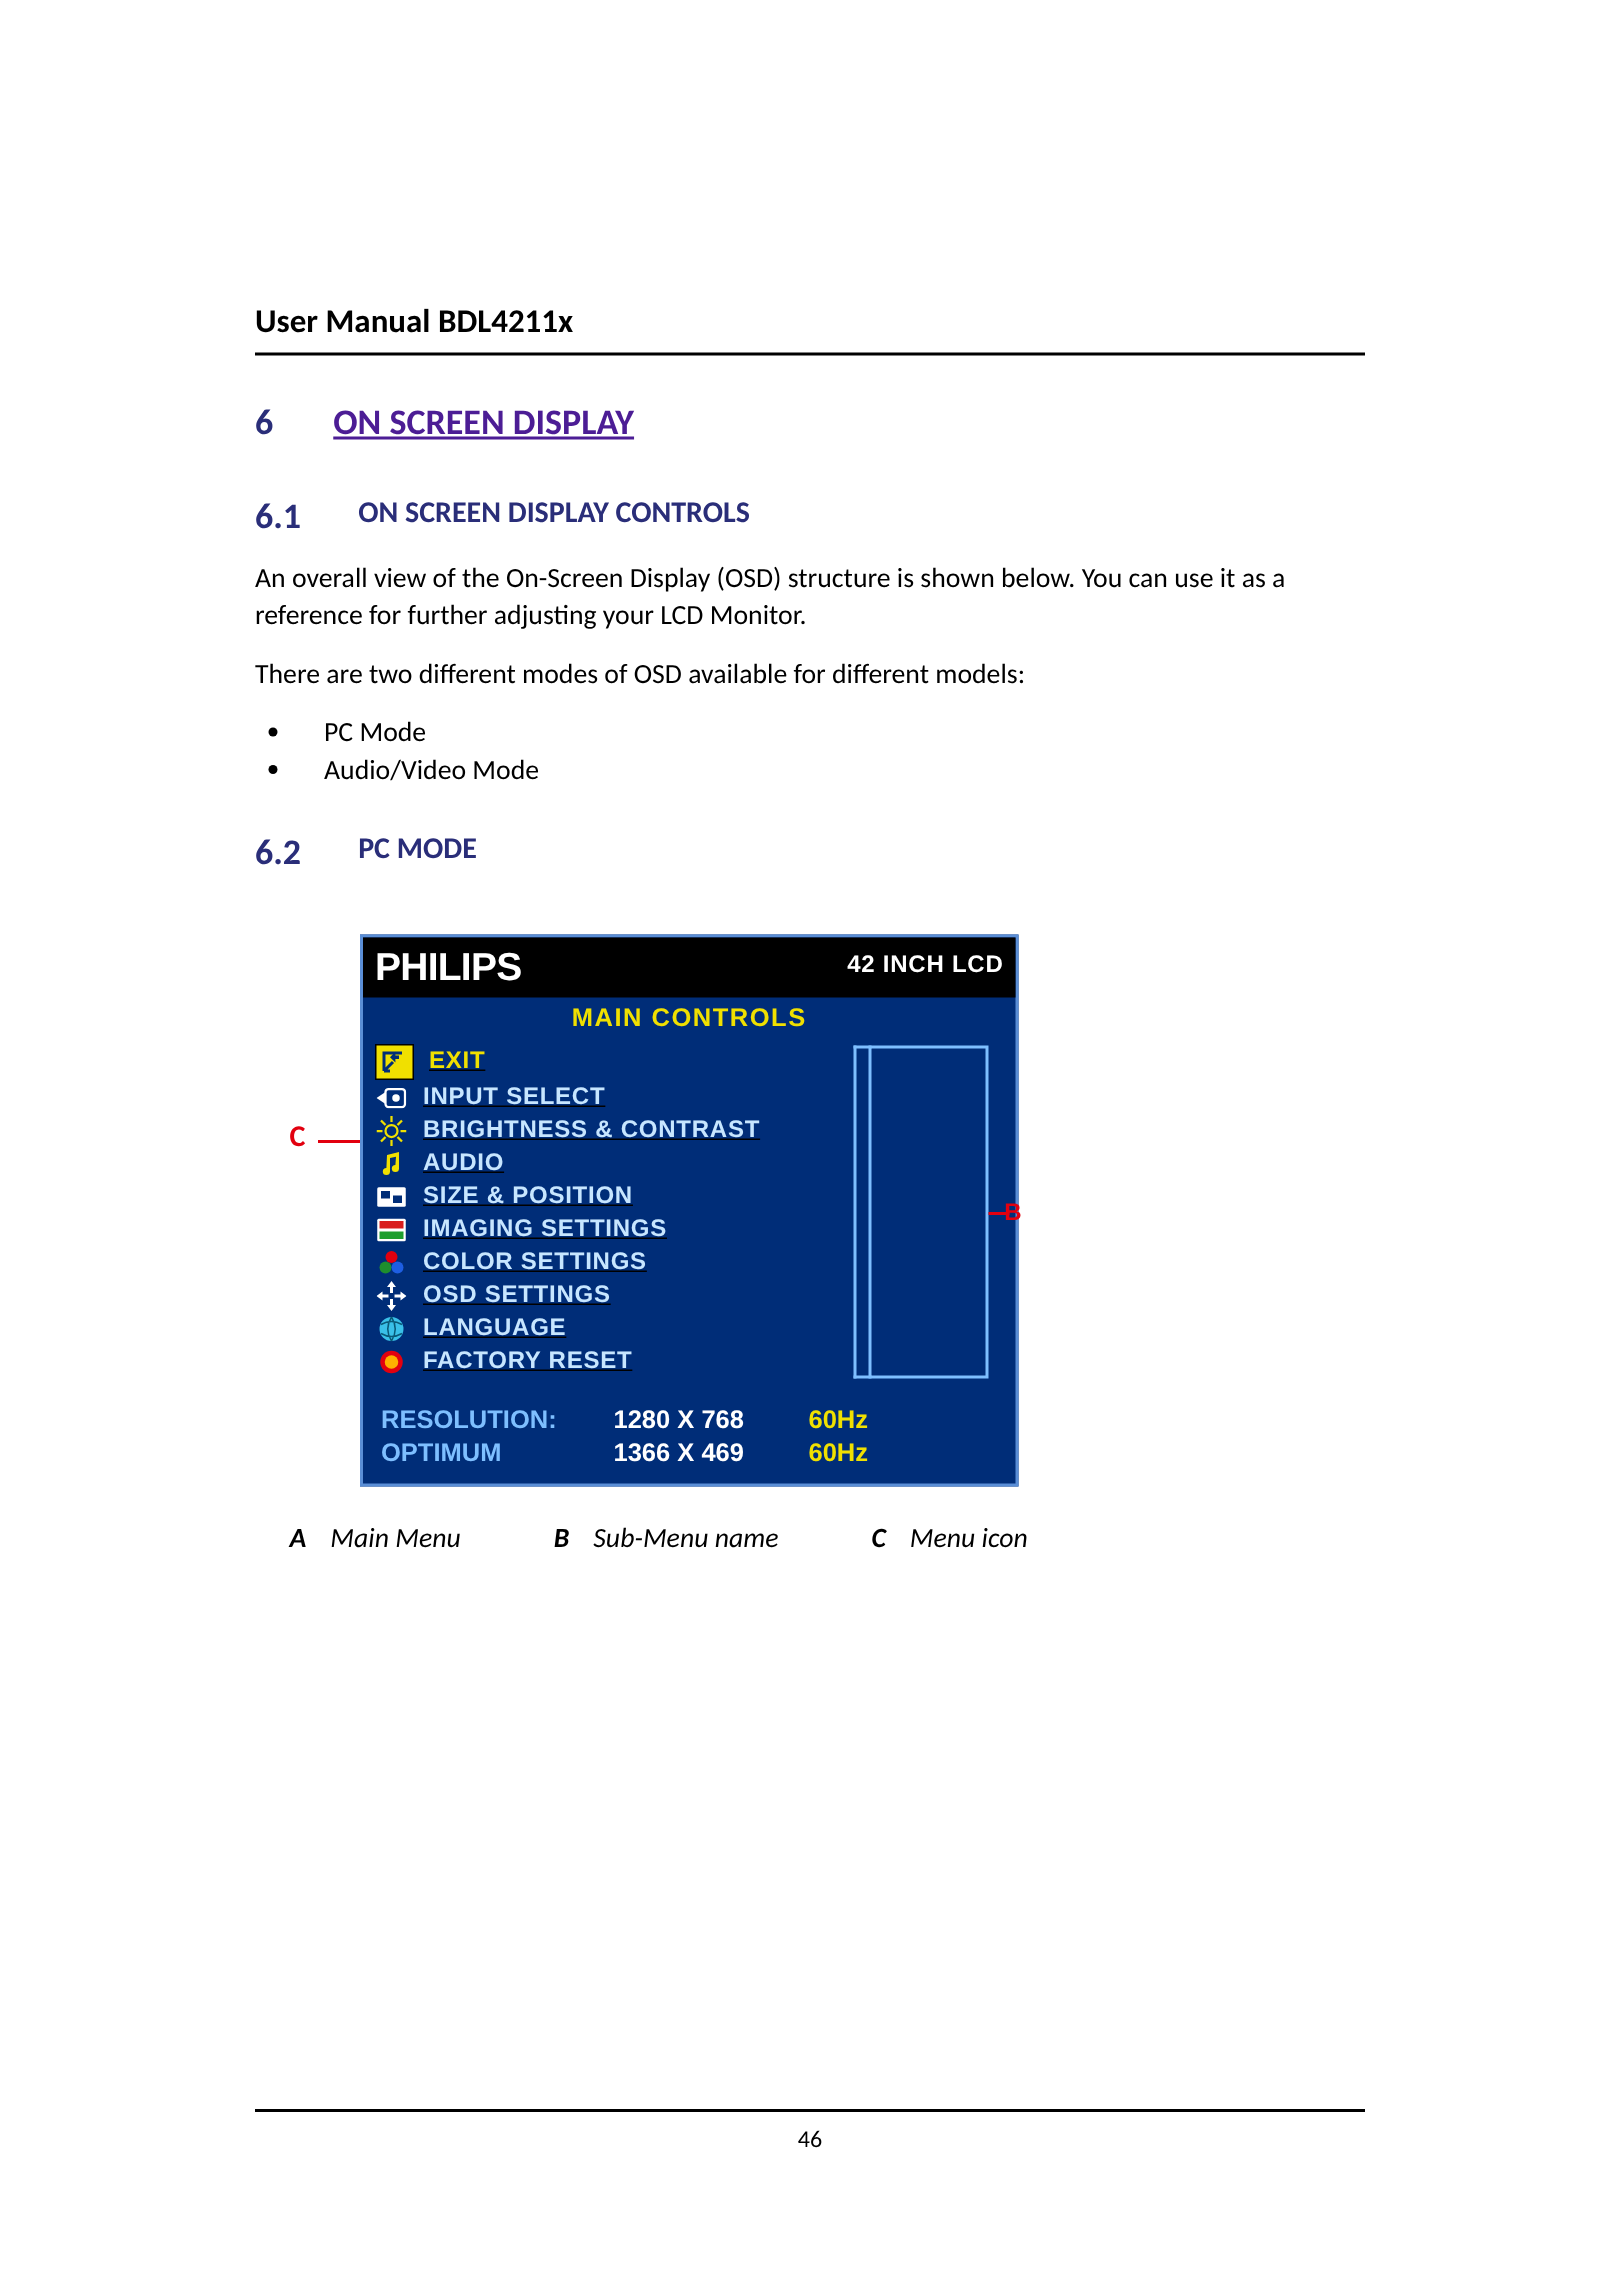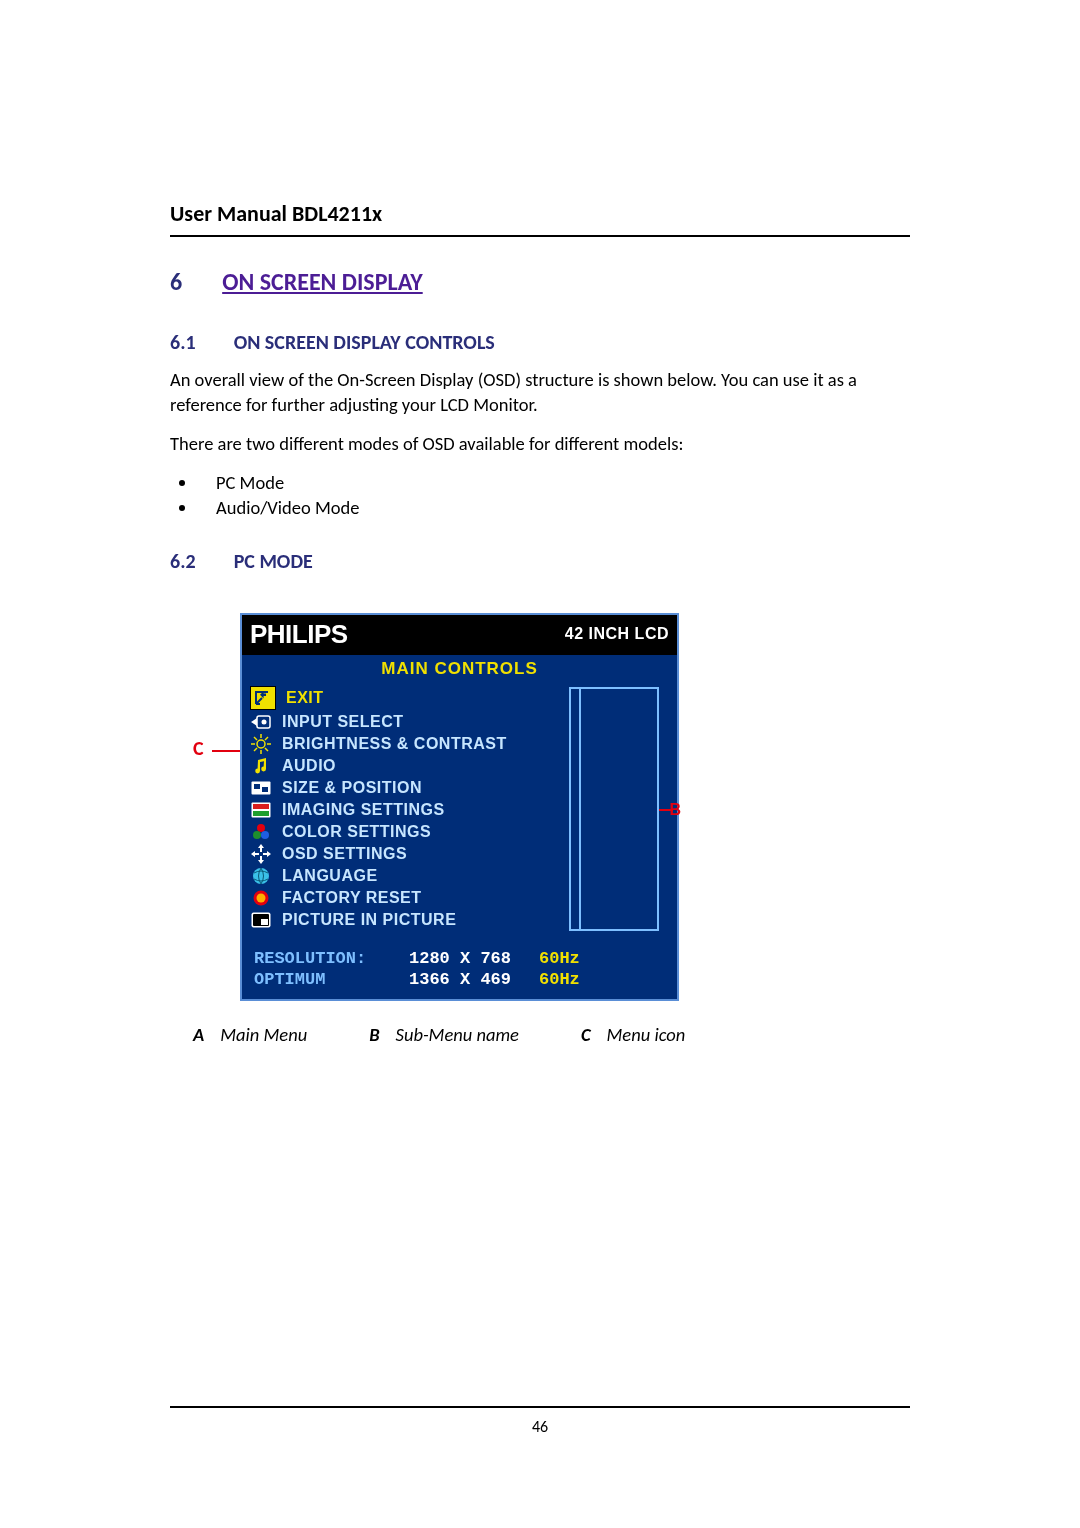--- a/index.html
+++ b/index.html
@@ -39,21 +39,21 @@
     color: #4c1d95;
     text-decoration: underline;
   }
   .sub-row {
     display: flex;
     gap: 38px;
     margin-top: 34px;
   }
   .sub-num {
     font-weight: bold;
-    font-size: 20px;
+    font-size: 24px;
     color: #2a2e79;
   }
   .sub-title {
     font-weight: bold;
     font-size: 20px;
     color: #2a2e79;
     font-variant: small-caps;
   }
   .body-text {
     font-size: 18.5px;
@@ -147,20 +147,21 @@
     letter-spacing: 1px;
     padding: 4px 0 6px 0;
   }
   .osd-body {
     display: flex;
     padding: 0 8px 8px 8px;
     gap: 12px;
   }
   .menu-col {
     flex: 1;
+    text-decoration: underline;
   }
   .menu-item {
     display: flex;
     align-items: center;
     gap: 10px;
     padding: 1px 0;
   }
   .menu-icon {
     width: 22px;
     height: 20px;
@@ -226,21 +227,20 @@
     font-weight: bold;
     font-size: 16px;
   }
   .osd-bottom {
     padding: 10px 24px 10px 12px;
     display: grid;
     grid-template-columns: 155px 130px 70px;
     row-gap: 2px;
     font-weight: bold;
     font-size: 17px;
-    font-family: Liberation Mono, monospace;
   }
   .osd-bottom .lbl { color: #7EBFFF; }
   .osd-bottom .val { color: #fff; }
   .osd-bottom .hz  { color: #f0e000; }
 
   
   .legend {
     display: flex;
     gap: 62px;
     margin-top: 22px;
@@ -414,30 +414,20 @@
           </div>
           <div class="menu-item">
             <span class="menu-icon">
               <svg width="18" height="18">
                   <circle cx="9" cy="9" r="7.5" fill="#e2000f"></circle>
                   <circle cx="9" cy="9" r="4.5" fill="#ffb000"></circle>
                 </svg>
             </span>
             <span class="menu-label">FACTORY RESET</span>
           </div>
-          <div class="menu-item">
-            <span class="menu-icon">
-              <svg width="20" height="16">
-                  <rect x="0.5" y="0.5" width="19" height="15" rx="2" fill="#fff"></rect>
-                  <rect x="2" y="2" width="16" height="12" rx="1" fill="#000"></rect>
-                  <rect x="10" y="7" width="7" height="6" fill="#fff"></rect>
-                </svg>
-            </span>
-            <span class="menu-label">PICTURE IN PICTURE</span>
-          </div>
         </div>
 
         <div class="preview-col">
           <div class="preview-track">
             <div class="bracket-open"></div>
             <div class="b-stub"></div>
             <div class="b-dot">B</div>
           </div>
         </div>
       </div>

